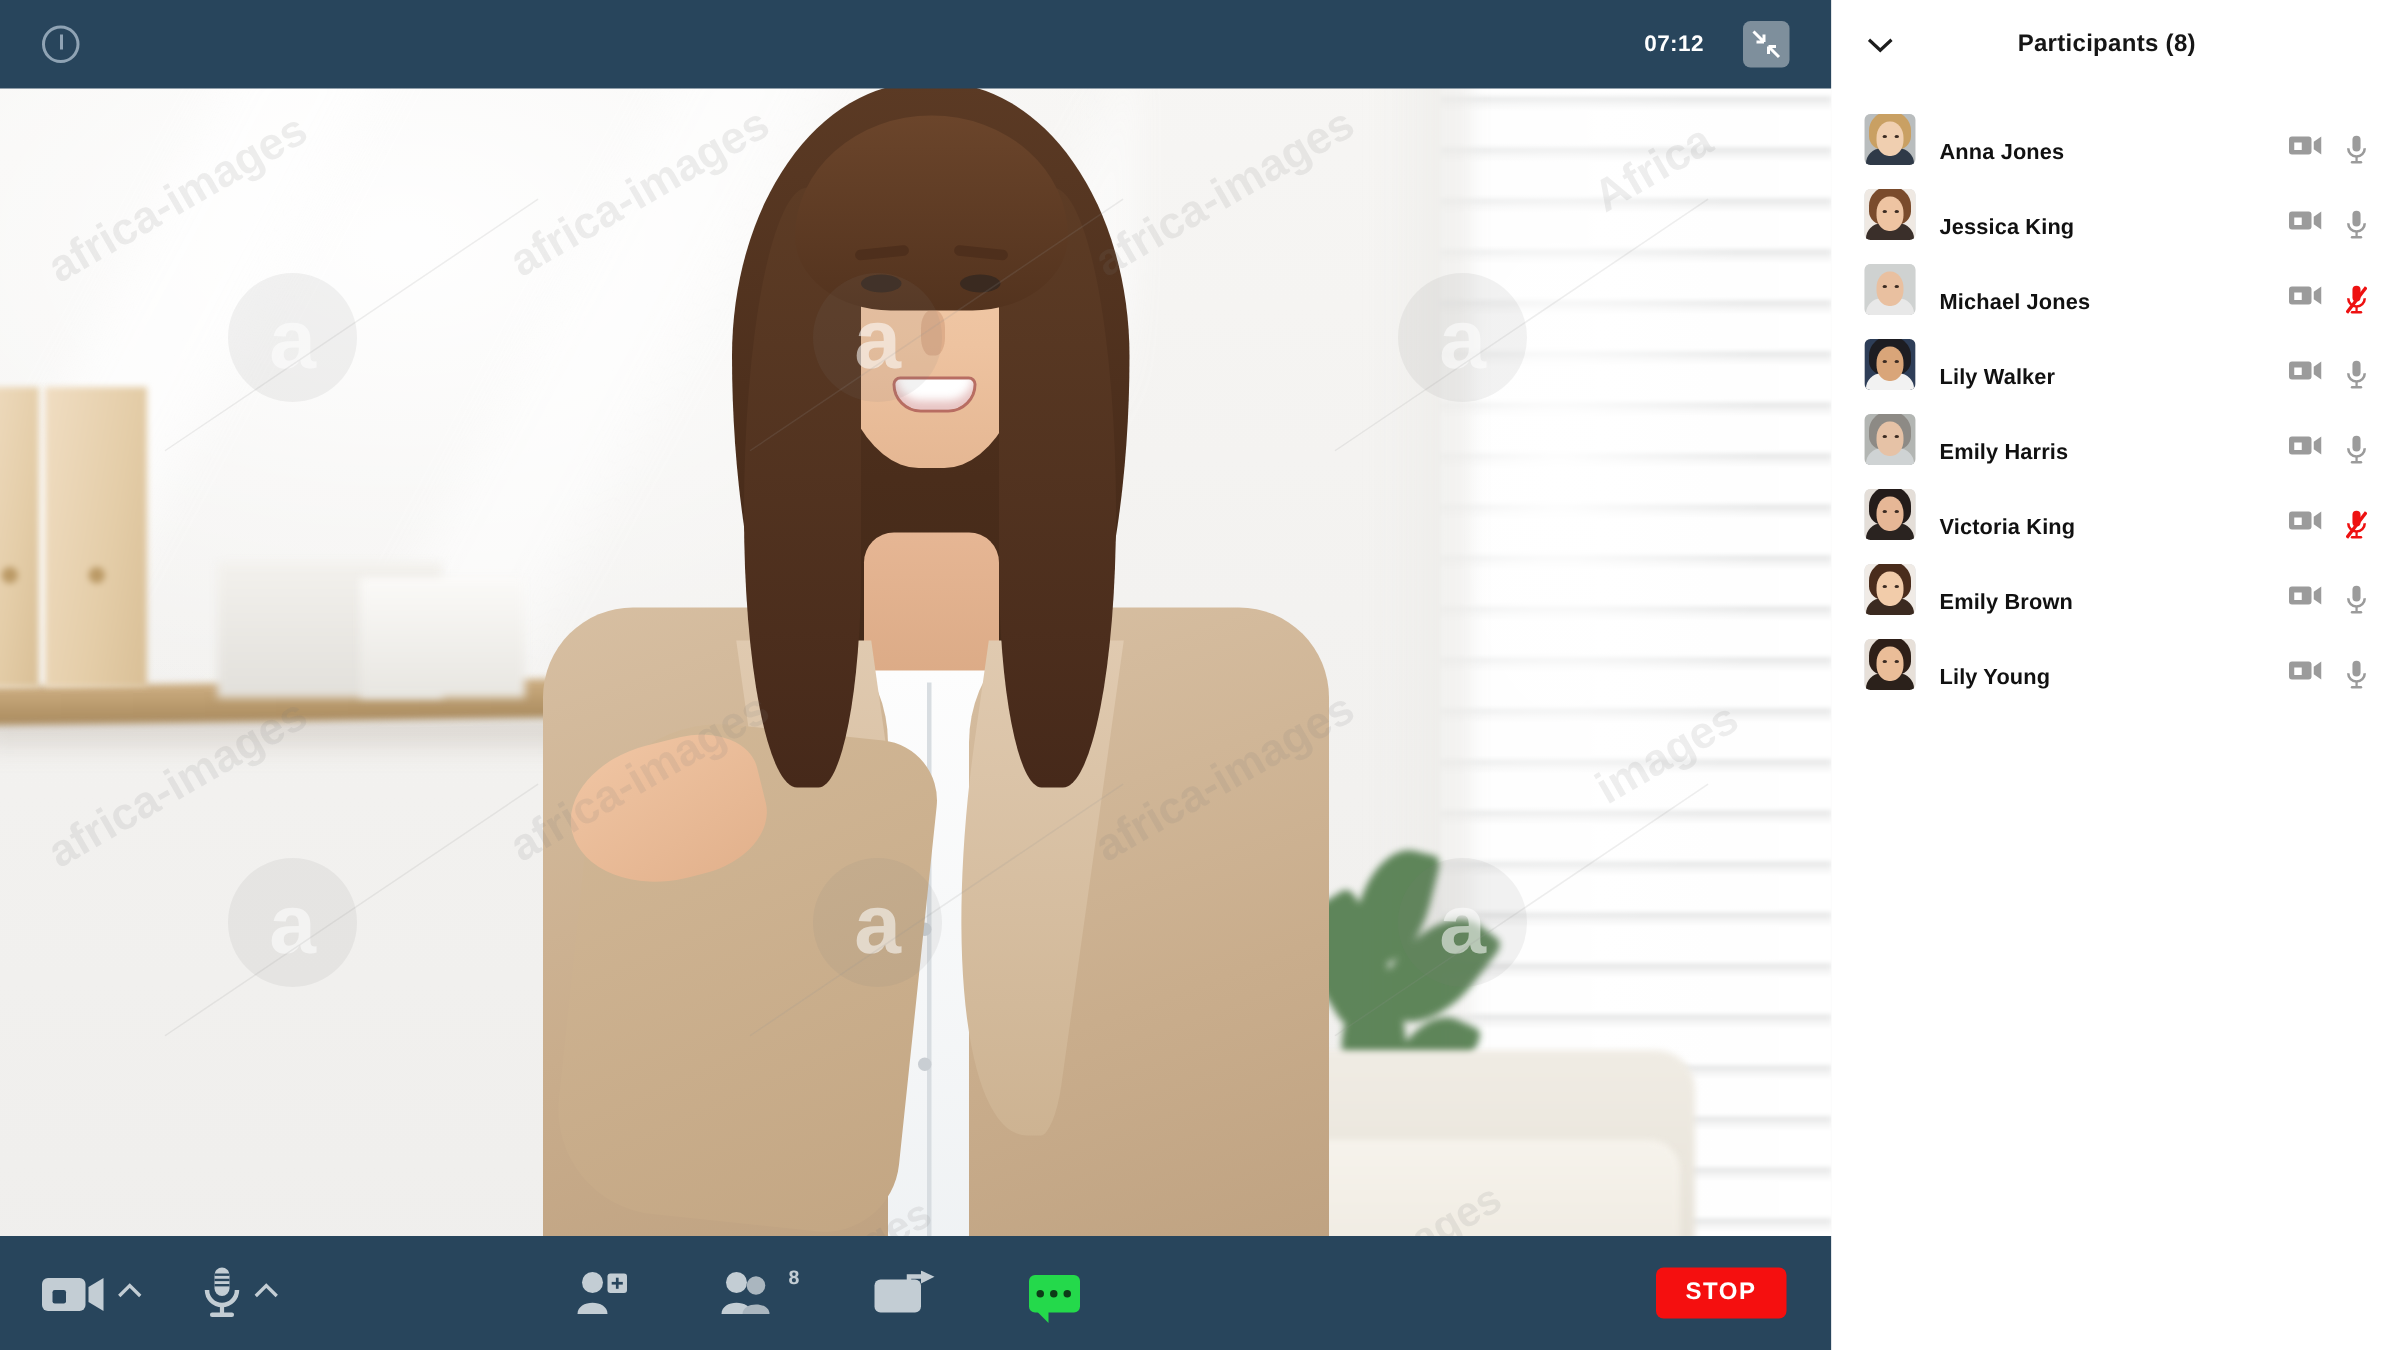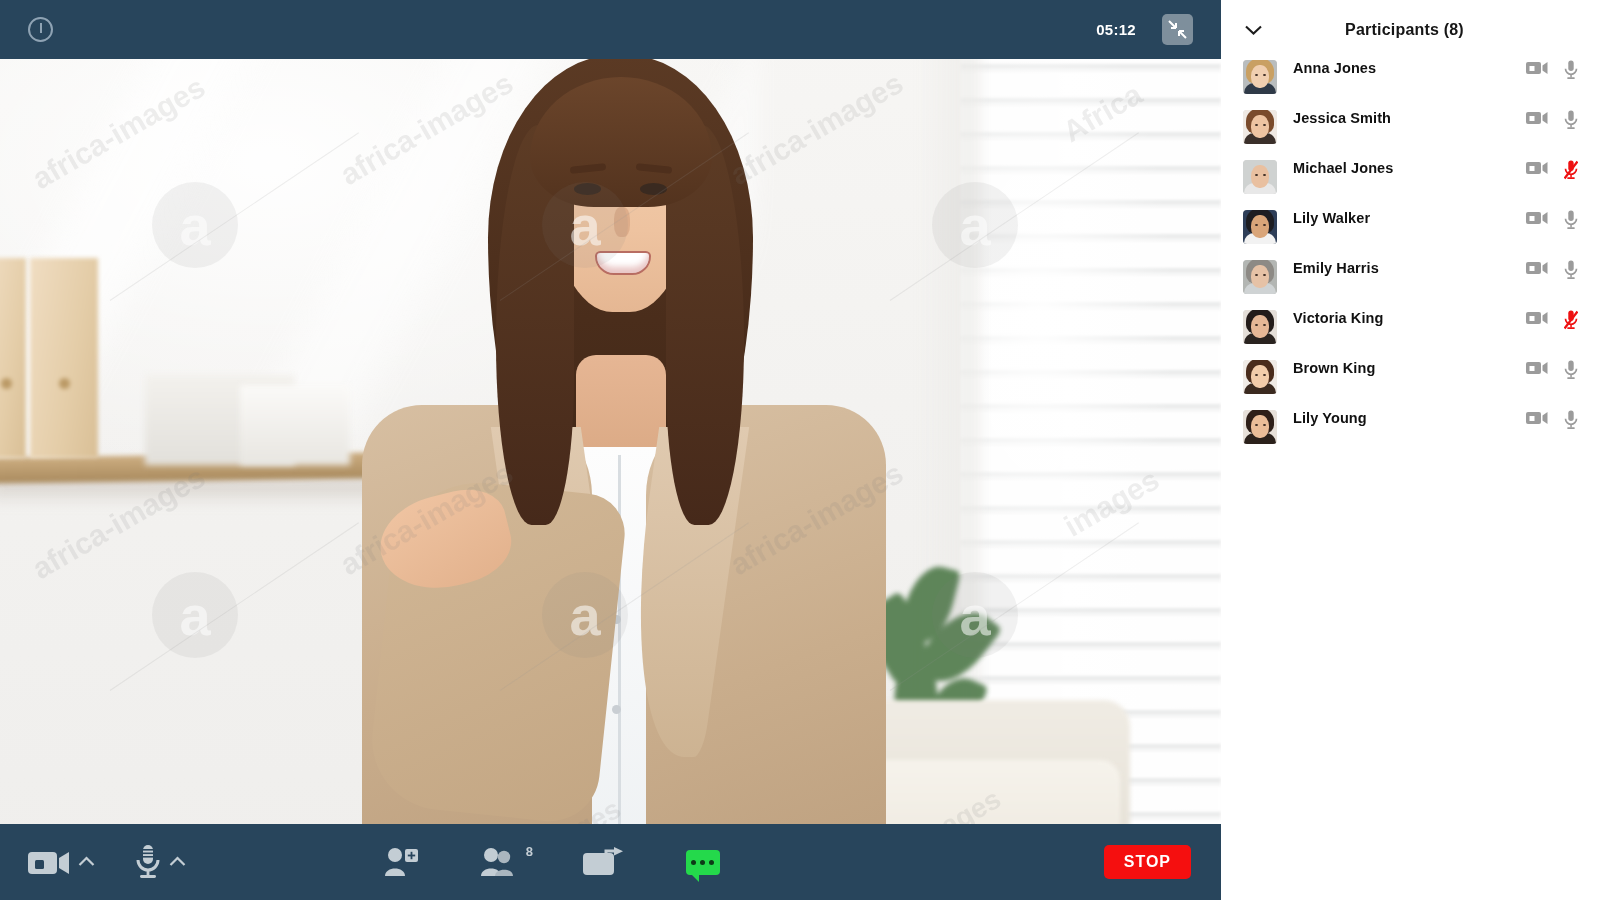--- a/index.html
+++ b/index.html
@@ -288,21 +288,21 @@
   .chevron-toggle {
     margin-left:20px; cursor:pointer; width:24px; height:24px;
     display:flex; align-items:center; justify-content:center;
   }
   #panel-title {
     position:absolute; left:0; right:12px; text-align:center;
     font-size:16px; font-weight:bold; color:#161616;
     letter-spacing:.2px; pointer-events:none;
   }
   .prow {
-    height:50px; display:flex; align-items:flex-start; padding:0 22px 0 22px;
+    height:50px; display:flex; align-items:flex-end; padding:0 22px 0 22px;
     cursor:pointer;
   }
   .avatar {
     width:34px; height:34px; border-radius:4px; overflow:hidden;
     flex:0 0 34px; position:relative;
     background:#d8d8d8;
   }
   .av-bg { position:absolute; inset:0; }
   .av-hair { position:absolute; left:3px; top:-2px; width:28px; height:26px; border-radius:50% 50% 35% 35%; }
   .av-face { position:absolute; left:8px; top:5px; width:18px; height:23px; border-radius:48% 48% 46% 46%; }
@@ -399,21 +399,21 @@
       <div class="wm-diag" style="left:500px;top:300px;width:300px;transform:rotate(-34deg)"></div>
       <div class="wm-diag" style="left:890px;top:300px;width:300px;transform:rotate(-34deg)"></div>
       <div class="wm-diag" style="left:110px;top:690px;width:300px;transform:rotate(-34deg)"></div>
       <div class="wm-diag" style="left:500px;top:690px;width:300px;transform:rotate(-34deg)"></div>
       <div class="wm-diag" style="left:890px;top:690px;width:300px;transform:rotate(-34deg)"></div>
     </div>
 
     <div id="topbar">
       <div class="timer-circle"></div>
       <div class="top-spacer"></div>
-      <div id="call-timer">05:12</div>
+      <div id="call-timer">07:12</div>
       <div class="collapse-btn">
         <svg width="21" height="21" viewBox="0 0 21 21">
           <path d="M2 2 L9 9 M9 9 L9 4 M9 9 L4 9" stroke="#ffffff" stroke-width="2" fill="none"></path>
           <path d="M19 19 L12 12 M12 12 L12 17 M12 12 L17 12" stroke="#ffffff" stroke-width="2" fill="none"></path>
         </svg>
       </div>
     </div>
 
     <div id="bottombar">
 
@@ -529,21 +529,21 @@
         </div>
         <div class="prow">
           <div class="avatar">
             <div class="av-bg" style="background:#efe9e3"></div>
             <div class="av-hair" style="background:#7a4b2c"></div>
             <div class="av-body" style="background:#3a2f2a"></div>
             <div class="av-face" style="background:#eec4a2"></div>
             <div class="av-eye" style="left:12px"></div>
             <div class="av-eye" style="left:20px"></div>
           </div>
-          <div class="pname">Jessica Smith</div>
+          <div class="pname">Jessica King</div>
           <div class="pic-group">
             <span><svg width="22" height="15" viewBox="0 0 22 15">
                 <rect x="0" y="1" width="15" height="12" rx="2" fill="#9b9b9b"></rect>
                 <rect x="3.5" y="5" width="5" height="5" fill="#ffffff"></rect>
                 <path d="M16.5 4.5 L21.5 1 L21.5 13 L16.5 9.5 Z" fill="#9b9b9b"></path>
               </svg></span>
             <span class="mic-wrap">
               <svg width="14" height="20" viewBox="0 0 14 20">
                 <rect x="4.3" y="0.5" width="5.4" height="10.5" rx="2.7" fill="#9b9b9b"></rect>
                 <path d="M1.5 8.8 a5.5 5.5 0 0 0 11 0" stroke="#9b9b9b" stroke-width="1.7" fill="none"></path>
@@ -661,21 +661,21 @@
         </div>
         <div class="prow">
           <div class="avatar">
             <div class="av-bg" style="background:#f0ebe6"></div>
             <div class="av-hair" style="background:#4a2c1c"></div>
             <div class="av-body" style="background:#3b2a20"></div>
             <div class="av-face" style="background:#f2ccaa"></div>
             <div class="av-eye" style="left:12px"></div>
             <div class="av-eye" style="left:20px"></div>
           </div>
-          <div class="pname">Brown King</div>
+          <div class="pname">Emily Brown</div>
           <div class="pic-group">
             <span><svg width="22" height="15" viewBox="0 0 22 15">
                 <rect x="0" y="1" width="15" height="12" rx="2" fill="#9b9b9b"></rect>
                 <rect x="3.5" y="5" width="5" height="5" fill="#ffffff"></rect>
                 <path d="M16.5 4.5 L21.5 1 L21.5 13 L16.5 9.5 Z" fill="#9b9b9b"></path>
               </svg></span>
             <span class="mic-wrap">
               <svg width="14" height="20" viewBox="0 0 14 20">
                 <rect x="4.3" y="0.5" width="5.4" height="10.5" rx="2.7" fill="#9b9b9b"></rect>
                 <path d="M1.5 8.8 a5.5 5.5 0 0 0 11 0" stroke="#9b9b9b" stroke-width="1.7" fill="none"></path>

